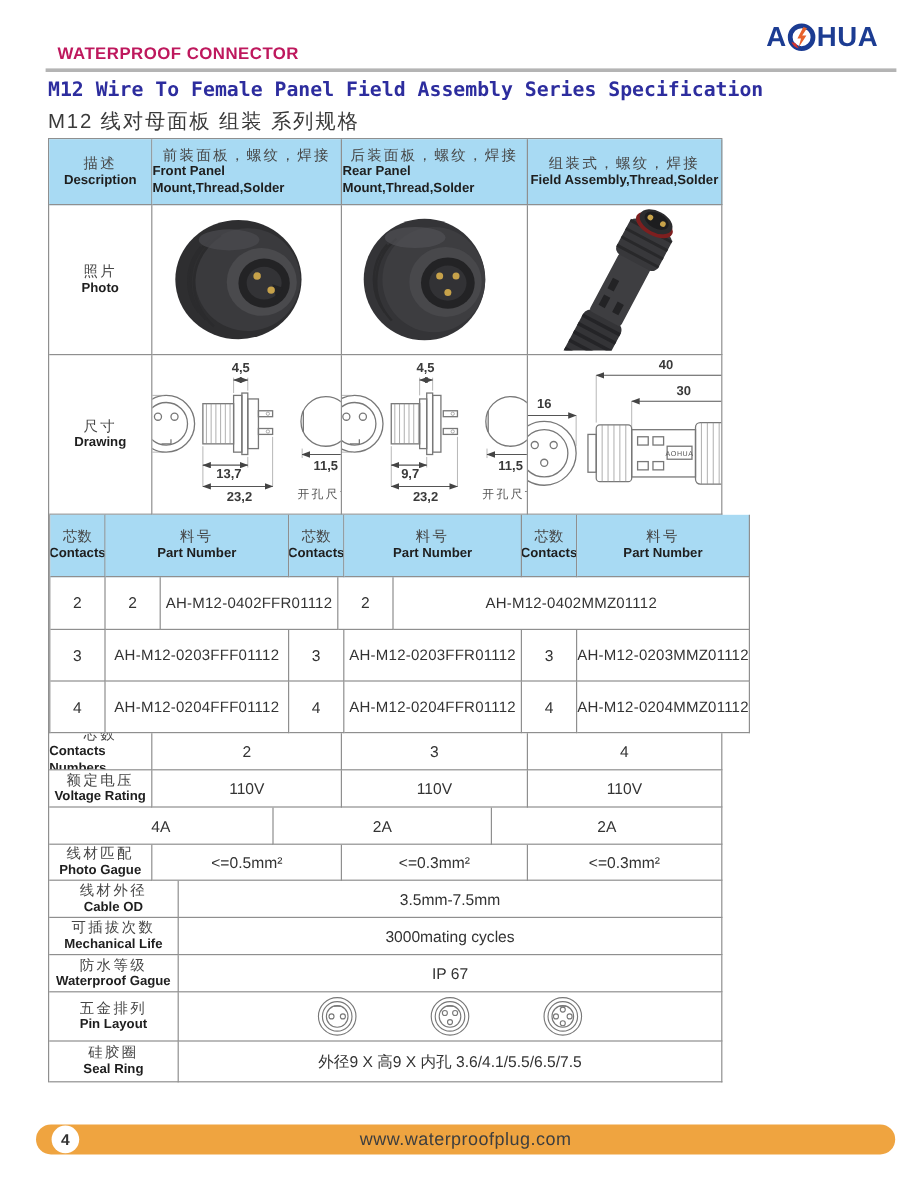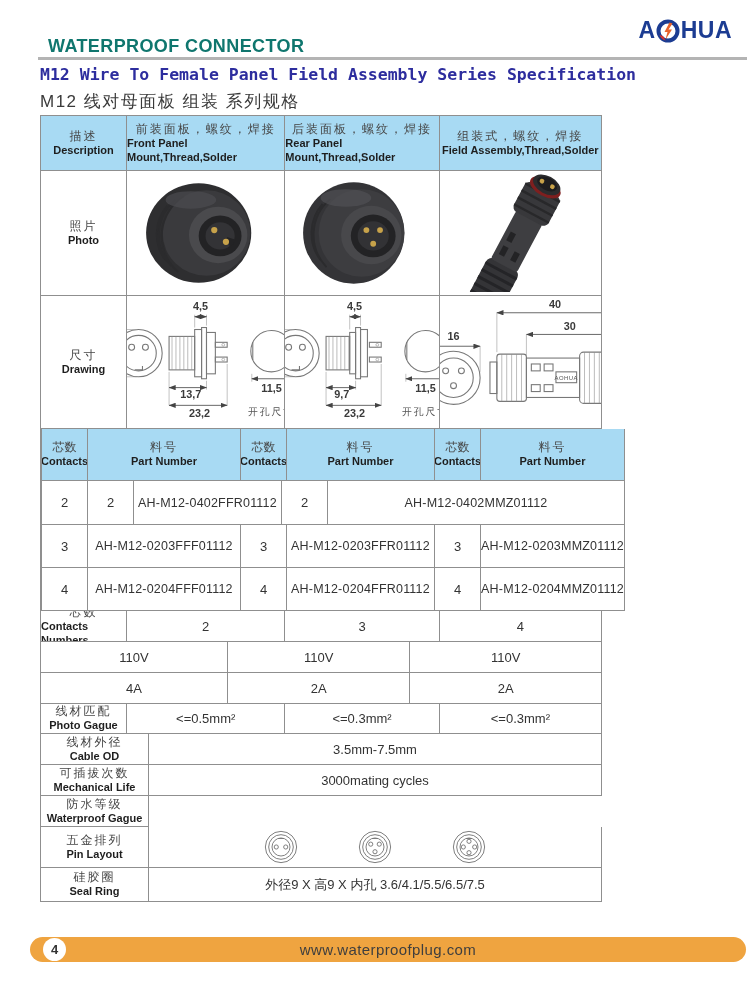--- a/index.html
+++ b/index.html
@@ -1,20 +1,20 @@
 <!DOCTYPE html>
 <html><head>
 <meta charset="utf-8">
 <style>
   *{margin:0;padding:0;box-sizing:border-box}
   html,body{background:#fff}
   body{width:750px;height:1000px;font-family:"Liberation Sans",sans-serif}
   .page{position:relative;width:750px;height:1000px;background:#fff;overflow:hidden}
 
-  .tagline{position:absolute;left:48px;top:36px;font-size:18px;font-weight:bold;color:#0f766e;letter-spacing:.4px}
+  .tagline{position:absolute;left:48px;top:36px;font-size:14px;font-weight:bold;color:#be185d;letter-spacing:.4px}
   .logo{position:absolute;right:18px;top:17px;display:flex;align-items:center;font-size:23px;font-weight:bold;color:#1c3c92;letter-spacing:.5px}
   .logo svg{width:24px;height:24px;margin:0 0.5px}
   .rule{position:absolute;left:38px;top:57px;width:709px;height:3px;background:#b4b4b4}
   .title-en{position:absolute;left:40px;top:65px;font-family:"DejaVu Sans Mono",monospace;font-size:16.5px;font-weight:bold;color:#2d2d9e;white-space:nowrap}
   .title-cn{position:absolute;left:40px;top:90px;font-size:17px;color:#3a3a3a;letter-spacing:1.5px}
 
   .spec-table{position:absolute;left:40px;top:115px;width:562px;border-left:1px solid #8f8f8f;border-top:1px solid #8f8f8f;background:#fff}
   .t-row{display:flex}
   .cell{border-right:1px solid #8f8f8f;border-bottom:1px solid #8f8f8f;display:flex;flex-direction:column;align-items:center;justify-content:center;overflow:hidden;position:relative}
   .lab{width:108px}
@@ -369,20 +369,24 @@
           <span class="val">2</span>
         </div>
       <div class="cell c2">
           <span class="val">3</span>
         </div>
       <div class="cell c3">
           <span class="val">4</span>
         </div>
     </div>
     <div class="t-row" style="height:31px">
+      <div class="cell lab">
+        <div class="cn">额定电压</div>
+        <div class="en">Voltage Rating</div>
+      </div>
       <div class="cell c1">
           <span class="val">110V</span>
         </div>
       <div class="cell c2">
           <span class="val">110V</span>
         </div>
       <div class="cell c3">
           <span class="val">110V</span>
         </div>
     </div>
@@ -429,20 +433,23 @@
       </div>
       <div class="cell" style="flex:1">
           <span class="val">3000mating cycles</span>
         </div>
     </div>
     <div class="t-row" style="height:31px">
       <div class="cell lab">
         <div class="cn">防水等级</div>
         <div class="en">Waterproof Gague</div>
       </div>
+      <div class="cell" style="flex:1">
+          <span class="val">IP 67</span>
+        </div>
     </div>
 
     <div class="t-row" style="height:41px">
       <div class="cell lab">
         <div class="cn">五金排列</div>
         <div class="en">Pin Layout</div>
       </div>
       <div class="cell pin-cell" style="flex:1">
         <svg viewBox="0 0 38 38" width="36" height="36">
           <circle cx="19" cy="19" r="16.5" class="pinpt"></circle>

